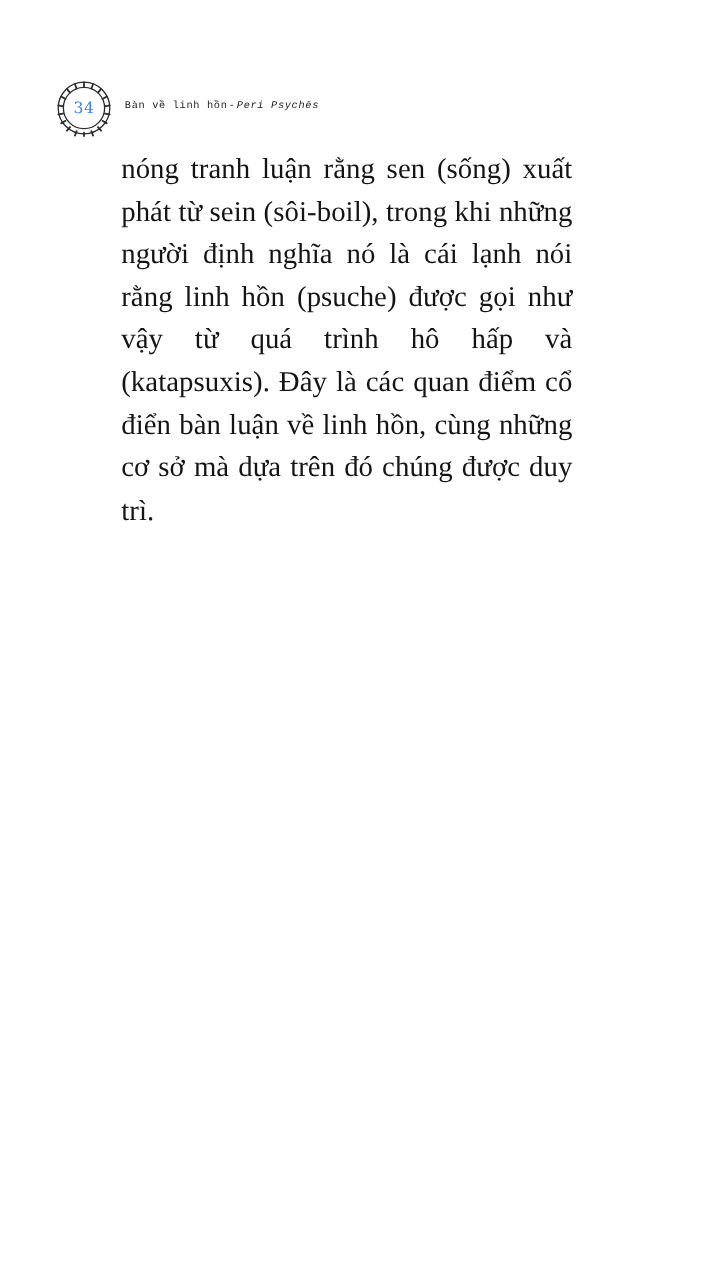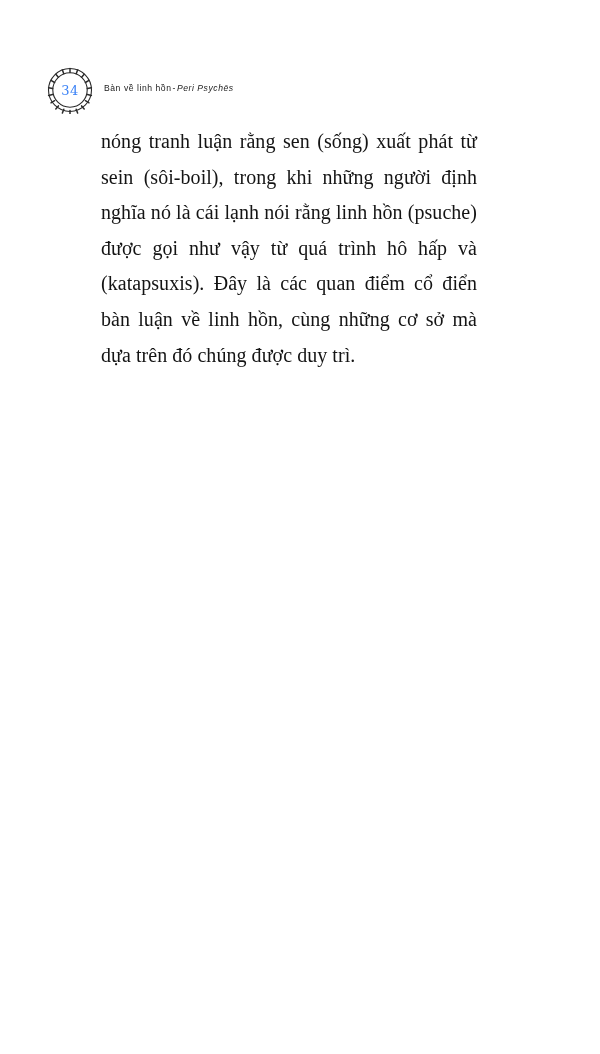--- a/index.html
+++ b/index.html
@@ -55,41 +55,41 @@
     font-family: "DejaVu Serif", serif;
     font-size: 13px;
     letter-spacing: 0.5px;
     color: #3b82f6;
   }
 
   .running-head {
     position: absolute;
     left: 58px;
     top: 17px;
-    font-family: Liberation Sans, sans-serif;
+    font-family: Liberation Mono, monospace;
     font-size: 8.6px;
     letter-spacing: 0.55px;
     color: #1b1b1b;
     white-space: nowrap;
   }
   .running-head .title-part { font-style: normal; }
   .running-head .sep { font-style: normal; padding: 0 1px; }
   .running-head .greek-part { font-style: italic; }
 
   
   .body-block {
     position: absolute;
     top: 124px;
     left: 101px;
     width: 376px;
   }
   .body-para {
     margin: 0;
     font-family: "Liberation Serif", serif;
-    font-size: 20px;
+    font-size: 24px;
     line-height: 35.6px;
     text-align: justify;
     text-justify: inter-word;
     color: #141414;
     letter-spacing: 0.05px;
   }
 </style>
 </head>
 <body>
 

